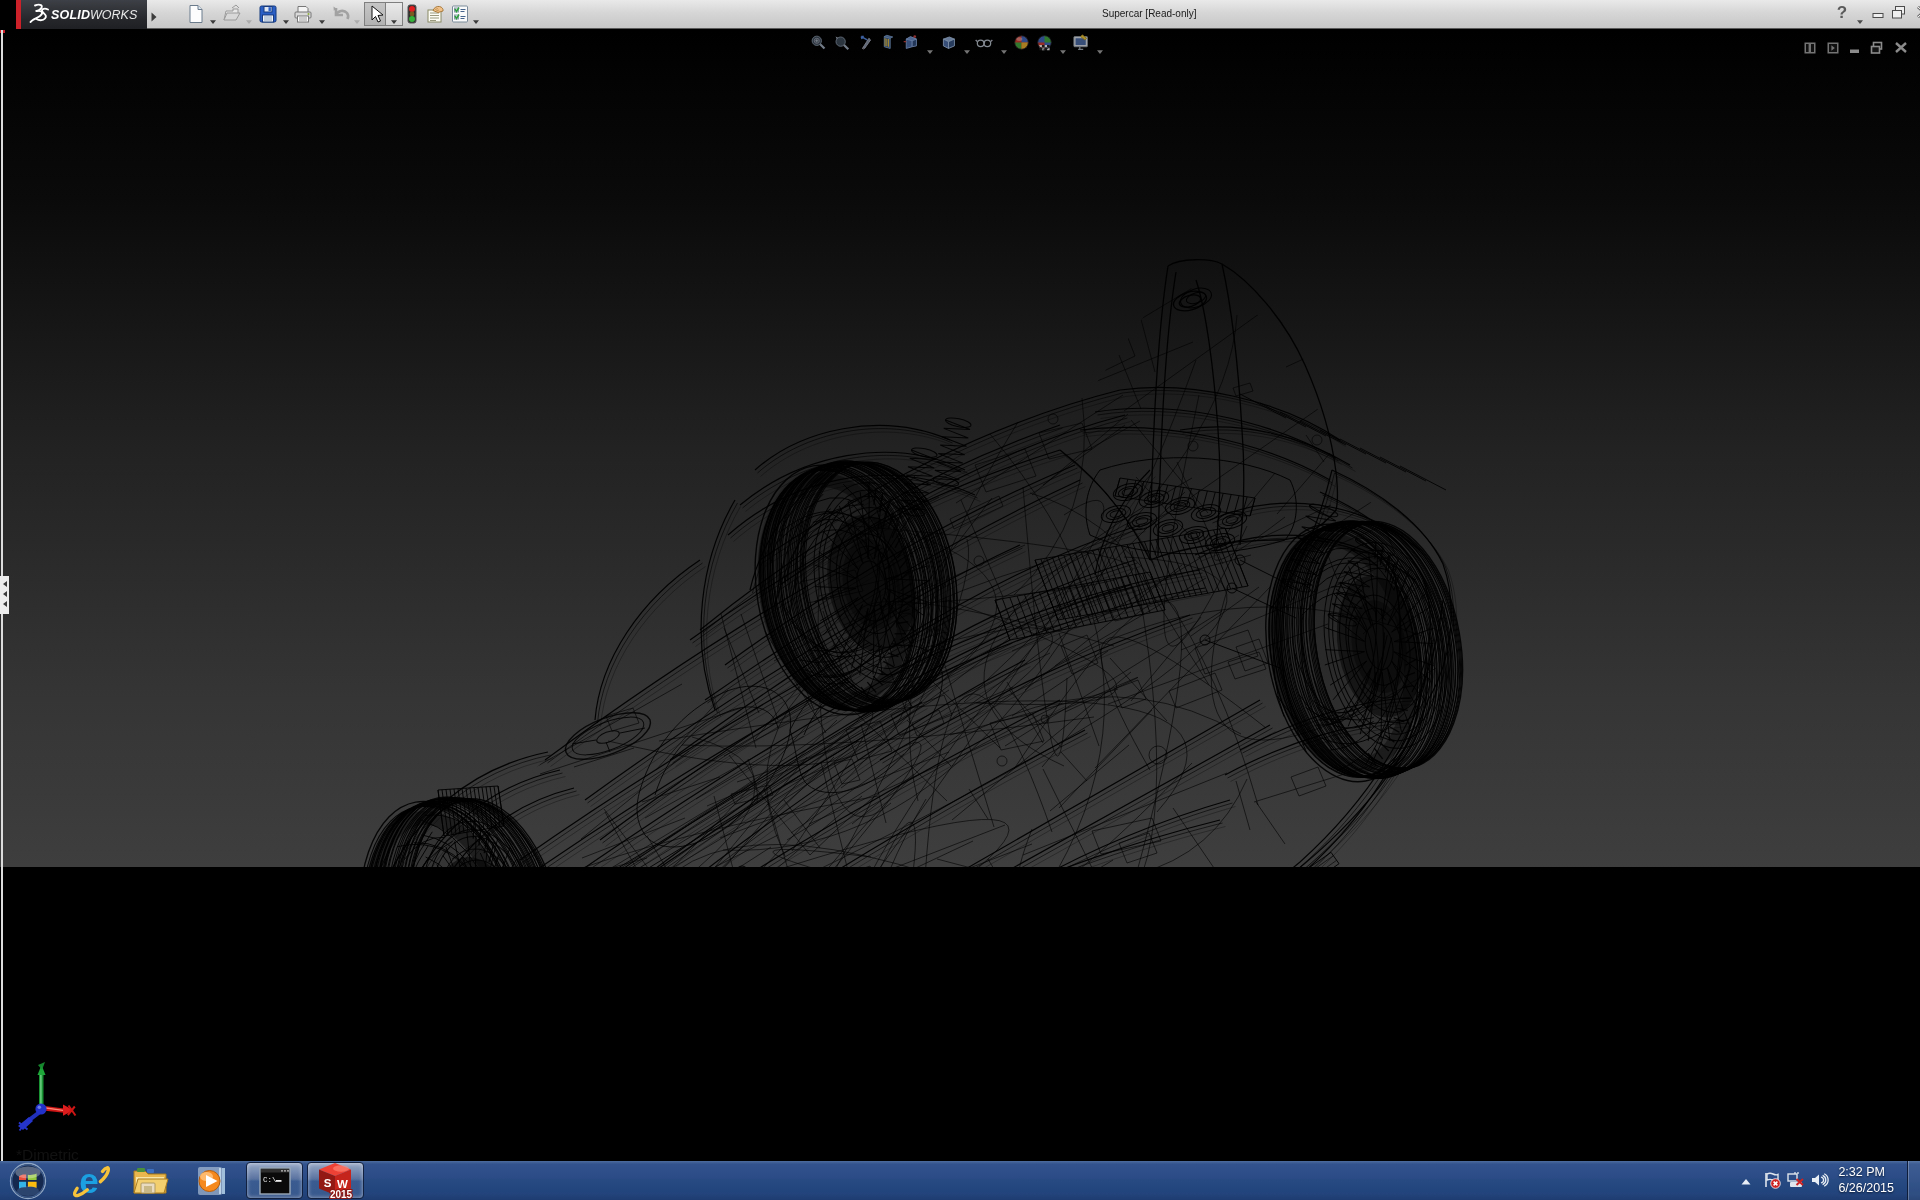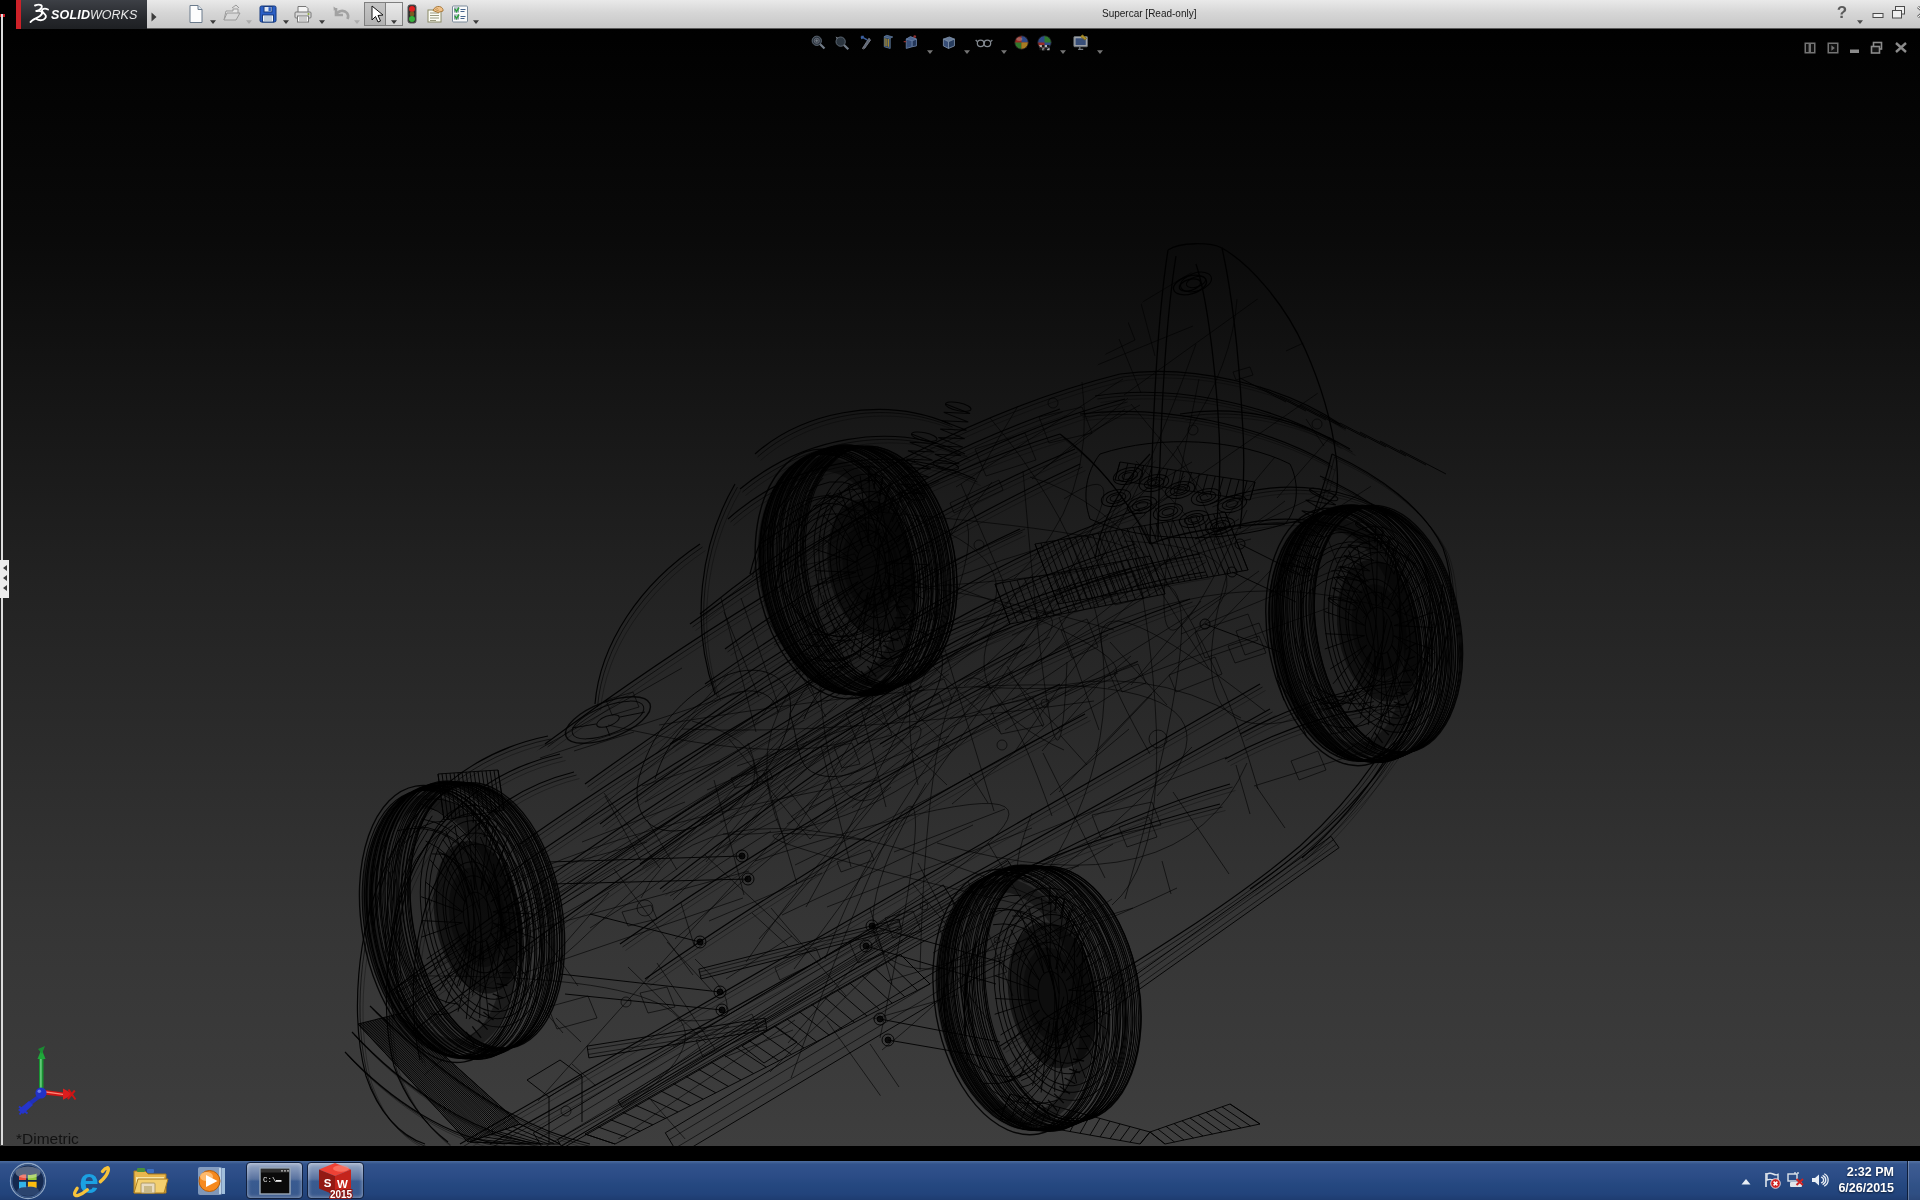--- a/index.html
+++ b/index.html
@@ -5,38 +5,38 @@
   font-family:"Liberation Sans", sans-serif; transform:translateZ(0); }
 #title { position:absolute; left:16px; top:0; width:1920px; height:29px; transform:translateZ(0);
   background:linear-gradient(180deg,#e9e9e9 0%,#d6d6d6 45%,#c7c7c7 100%);
   border-bottom:1px solid #5a5a5a; }
 #logo { position:absolute; left:0; top:0; width:131px; height:29px; opacity:0.999;
   background:linear-gradient(180deg,#3d4046,#24262a 70%,#1e2023);
   border-left:5px solid #cc2128; color:#fff; white-space:nowrap; }
 #ds { position:absolute; left:6px; top:2px; }
 #lw1 { position:absolute; left:30px; top:8px; font-size:12.5px; font-weight:bold; font-style:italic; letter-spacing:0.2px; }
 #lw2 { position:absolute; left:69px; top:8px; font-size:12.5px; font-style:italic; letter-spacing:0; color:#e8e8e8; }
-#vp { position:absolute; left:0; top:14px; width:1920px; height:1132px;
+#vp { position:absolute; left:0; top:30px; width:1920px; height:837px;
   background:linear-gradient(180deg,#000 0%,#0a0a0a 20%,#222 50%,#353535 80%,#3e3e3e 100%); }
 #vp svg.car { position:absolute; left:0; top:-30px; }
 #leftline { position:absolute; left:1px; top:0; width:2px; height:1131px; background:#dcdcdc; }
 #lefttab { position:absolute; left:0; top:546px; width:9px; height:38px; background:#ececec; }
 #lefttab:before { content:""; position:absolute; left:2px; top:6px; width:5px; height:26px;
   background:
    linear-gradient(to left, transparent 0, transparent 0) no-repeat; }
 #triad { position:absolute; left:5px; top:1030px; }
 #dim { position:absolute; left:16px; top:1116px; font-size:15.5px; color:#121212; }
 #task { position:absolute; left:0; top:1161px; width:1920px; height:39px; transform:translateZ(0);
   background:linear-gradient(180deg,#4d6d9e 0%,#31528c 8%,#2b4c86 40%,#254880 60%,#22437b 85%,#1e3c70 100%); }
 .tbtn { position:absolute; top:1px; width:57px; height:37px; border-radius:4px;
   border:1px solid #12213f;
   background:linear-gradient(180deg,rgba(255,255,255,0.5),rgba(255,255,255,0.22) 46%,rgba(140,170,210,0.18) 52%,rgba(120,150,195,0.28));
   box-shadow:inset 0 0 4px rgba(255,255,255,0.55); }
-#clock { position:absolute; right:26px; top:3px; text-align:right; color:#fff;
-  font-size:12.5px; line-height:16px; text-shadow:0 1px 2px #0a1830;font-weight:bold; }
+#clock { position:absolute; right:26px; top:3px; text-align:left; color:#fff;
+  font-size:12.5px; line-height:16px; text-shadow:0 1px 2px #0a1830; }
 #showdesk { position:absolute; right:0; top:0; width:13px; height:39px;
   border-left:1px solid #0d1d3a; box-shadow:inset 1px 0 0 rgba(255,255,255,0.25);
   background:rgba(255,255,255,0.06); }
 </style></head>
 <body>
 <div id="vp">
 <div style="position:absolute;left:0;top:0;width:5px;height:3px;background:#cc2128"></div>
 <svg class="car" width="1920" height="1200" viewBox="0 0 1920 1200">
       <g stroke="#000" stroke-width="1" fill="none" stroke-opacity="0.85">
         <path d="M548,752 C470,768 412,818 383,888 C357,950 350,1032 366,1092 C378,1128 400,1152 425,1160" stroke-width="1.2" stroke-opacity="0.95"></path>

